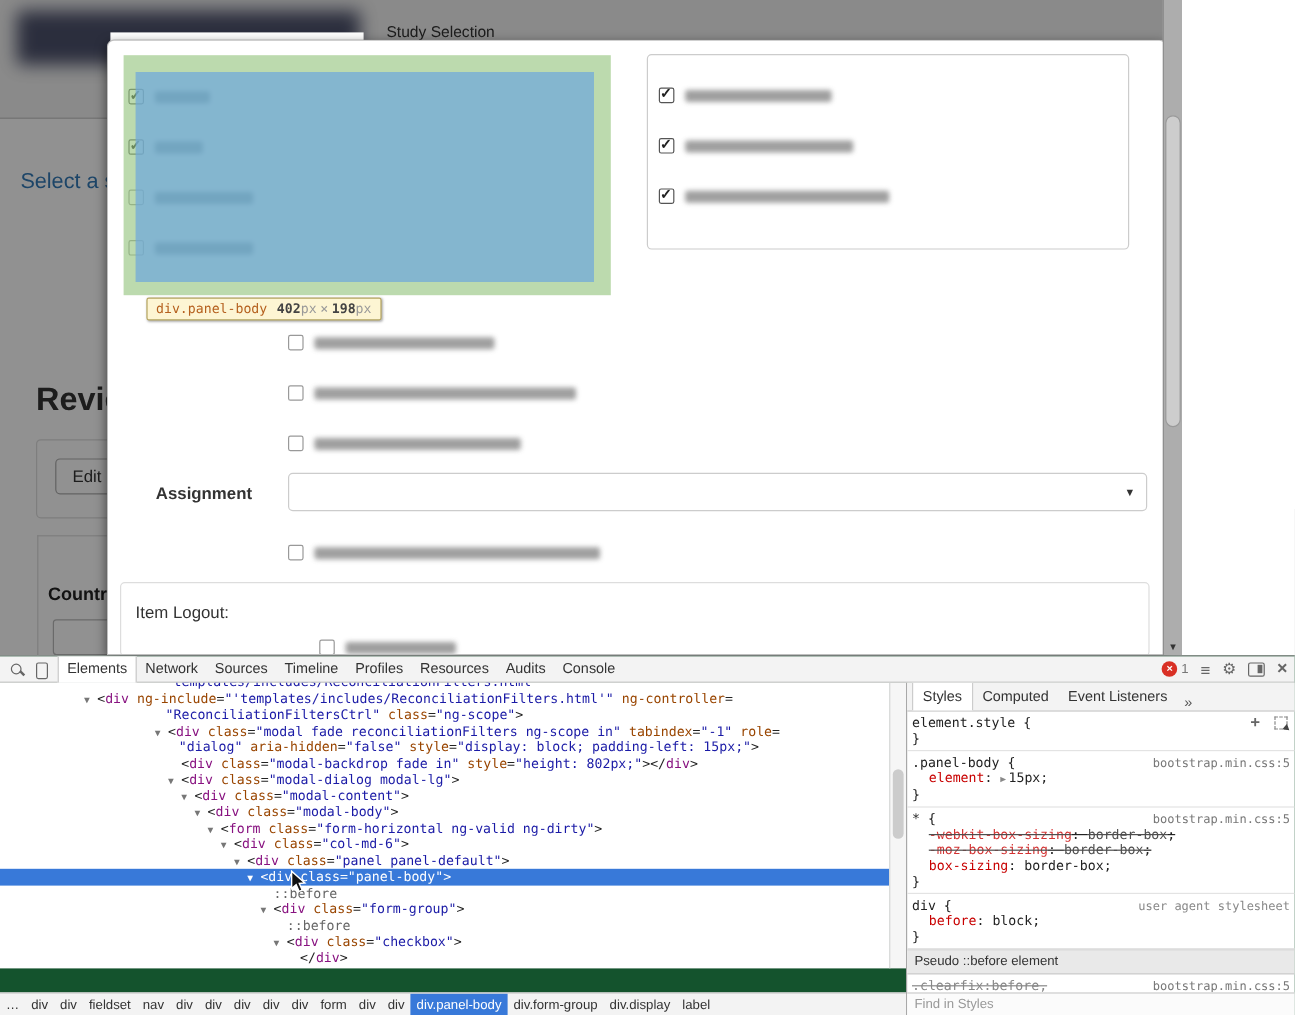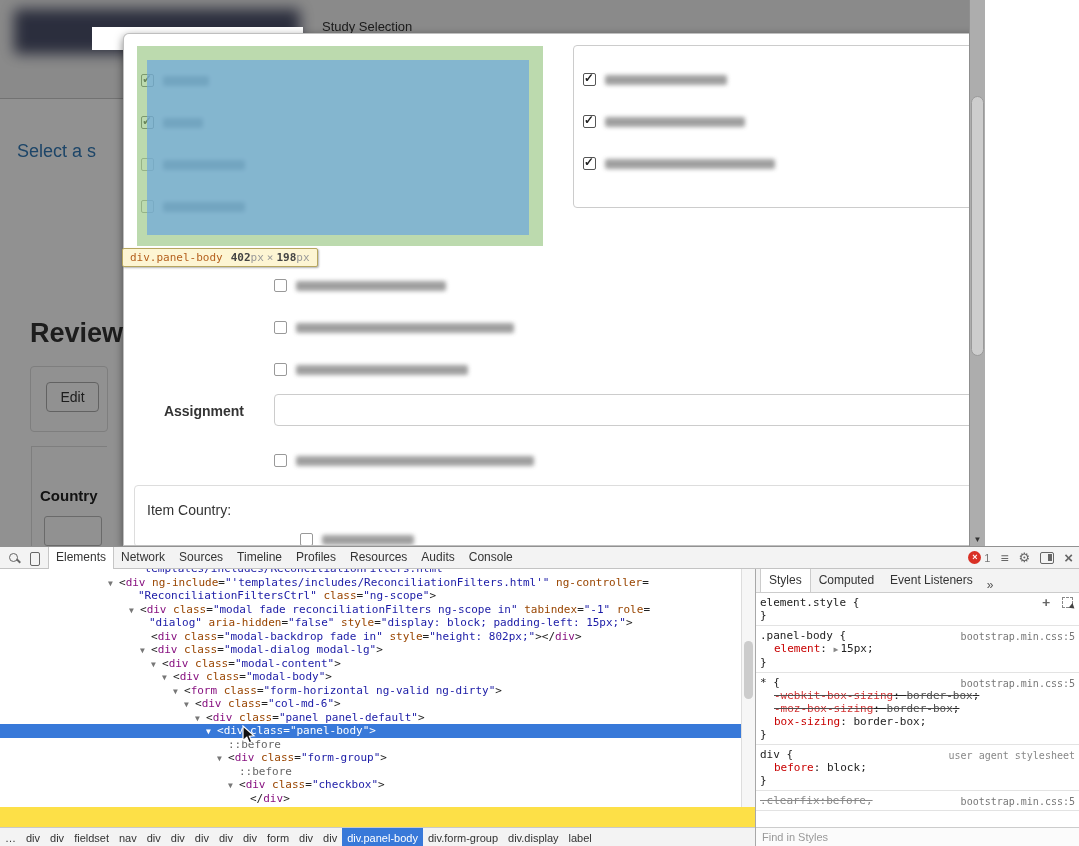--- a/index.html
+++ b/index.html
@@ -29,21 +29,21 @@
 .u-country{position:absolute;left:40px;top:487px;font-size:15px;font-weight:bold;color:#222}
 .u-input{position:absolute;left:44px;top:516px;width:58px;height:30px;border:1px solid #bbb;border-radius:3px;background:#fff}
 .u-vline{position:absolute;width:1px;background:#ddd}
 .u-hline{position:absolute;height:1px;background:#ddd}
 .u-partial-h{position:absolute;left:1012px;top:486px;font-size:15px;font-weight:bold;color:#222}
 
 .dim{position:absolute;inset:0;background:rgba(0,0,0,.43);z-index:3}
 .white-redact{position:absolute;left:92px;top:27px;width:211px;height:23px;background:#fff;z-index:4}
 
 
-.modal{position:absolute;left:123px;top:33px;width:883px;height:513px;background:#fff;border:1px solid rgba(0,0,0,.25);border-radius:6px 6px 0 0;box-shadow:0 3px 9px rgba(0,0,0,.5);z-index:5;overflow:hidden;color:#333}
+.modal{position:absolute;left:89px;top:33px;width:883px;height:513px;background:#fff;border:1px solid rgba(0,0,0,.25);border-radius:6px 6px 0 0;box-shadow:0 3px 9px rgba(0,0,0,.5);z-index:5;overflow:hidden;color:#333}
 .mpanel-left{position:absolute;left:13px;top:12px;width:406px;height:200px}
 .hl-green{position:absolute;inset:0;background:var(--highlight-padding);opacity:.62;z-index:2}
 .hl-blue{position:absolute;left:10px;top:14px;right:14px;bottom:11px;background:var(--highlight-content);opacity:.72;z-index:2}
 .mpanel-right{position:absolute;left:449px;top:11px;width:402px;height:163px;border:1px solid #ccc;border-radius:4px;background:#fff}
 .mid{position:absolute;left:150px;top:240px;width:500px;height:140px}
 .m-assign-label{position:absolute;left:20px;top:369px;width:100px;text-align:right;font-weight:bold;font-size:14px;color:#333}
 .m-select{position:absolute;left:150px;top:360px;width:716px;height:32px;border:1px solid #ccc;border-radius:4px;background:#fff}
 .caret{position:absolute;right:9px;top:10px;font-size:9px;color:#333}
 .below{position:absolute;left:150px;top:415px;width:320px;height:30px}
 .mfieldset{position:absolute;left:10px;top:451px;width:858px;height:62px;border:1px solid #ddd;border-radius:4px}
@@ -65,21 +65,21 @@
 .tt-num{color:#444;font-weight:bold}
 .tt-unit{color:#999}
 .tt-x{color:#999;margin:0 3px}
 
 
 .pg-scroll{position:absolute;right:0;top:0;width:16px;height:546px;background:#adadad;border-left:1px solid #8f8f8f;z-index:9}
 .pg-thumb{position:absolute;left:1px;top:96px;width:13px;height:260px;background:#cdcdcd;border:1px solid #9a9a9a;border-radius:7px}
 .pg-arrow{position:absolute;bottom:2px;left:0;width:100%;text-align:center;font-size:8px;color:#333}
 
 
-.devtools{position:absolute;left:0;top:546px;width:1079px;height:300px;border-top:1px solid #919191;background:#fde047}
+.devtools{position:absolute;left:0;top:546px;width:1079px;height:300px;border-top:1px solid #919191;background:#14532d}
 .dt-toolbar{position:relative;height:22px;background:#f3f3f3;border-bottom:1px solid #c3c3c3;display:flex;align-items:center;padding-left:6px}
 .ico-search{width:16px;height:16px;position:relative;margin-right:4px}
 .ico-search::before{content:"";position:absolute;left:3px;top:3px;width:7px;height:7px;border:1.5px solid #666;border-radius:50%}
 .ico-search::after{content:"";position:absolute;left:10px;top:10px;width:5px;height:2px;background:#666;transform:rotate(45deg)}
 .ico-device{width:16px;height:16px;position:relative;margin-right:6px}
 .ico-device::before{content:"";position:absolute;left:4px;top:2px;width:8px;height:12px;border:1.5px solid #666;border-radius:2px}
 .dt-tabs{display:flex;height:22px}
 .dt-tab{padding:0 7px;line-height:21px;font-size:12px;color:#333}
 .dt-tab.active{background:#fff;border-left:1px solid #c6c6c6;border-right:1px solid #c6c6c6}
 .dt-right{position:absolute;right:6px;top:0;height:21px;display:flex;align-items:center;gap:10px}
@@ -228,21 +228,21 @@
       <div class="m-select">
         <span class="caret">▼</span>
       </div>
       <div class="below">
           <div class="cbrow" style="top: 4px;">
             <span class="cb"></span>
             <span class="rx" style="width: 238px;"></span>
           </div>
         </div>
       <div class="mfieldset">
-        <div class="fs-label">Item Country:</div>
+        <div class="fs-label">Item Logout:</div>
       <div class="cbrow" style="top: 46px;">
             <span class="cb"></span>
             <span class="rx" style="width: 92px;"></span>
           </div>
         </div>
     </div>
 
     <div class="inspect-tip">
       <span class="tt-sel">div.panel-body</span><span class="tt-num">402</span><span class="tt-unit">px</span><span class="tt-x">×</span><span class="tt-num">198</span><span class="tt-unit">px</span>
     </div>
@@ -275,21 +275,21 @@
         <div class="ico-drawer">≡</div>
         <div class="ico-gear">⚙</div>
         <div class="ico-dock"></div>
         <div class="ico-close">×</div>
       </div>
     </div>
     <div class="dt-body">
       <div class="dt-left">
         <div class="dt-tree">
             <div class="tl clip" style="padding-left: 138px;"><span class="tk-str">"templates/includes/ReconciliationFilters.html"</span></div>
-            <div class="tl" style="padding-left: 108px;"><span class="tk-arw">▼</span><span class="tk-pln">&lt;</span><span class="tk-tag">div</span><span class="tk-att"> ng-include</span><span class="tk-pln">=</span><span class="tk-str">"'templates/includes/ReconciliationFilters.html'"</span><span class="tk-att"> ng-controller</span><span class="tk-pln">=</span></div>
+            <div class="tl" style="padding-left: 70px;"><span class="tk-arw">▼</span><span class="tk-pln">&lt;</span><span class="tk-tag">div</span><span class="tk-att"> ng-include</span><span class="tk-pln">=</span><span class="tk-str">"'templates/includes/ReconciliationFilters.html'"</span><span class="tk-att"> ng-controller</span><span class="tk-pln">=</span></div>
             <div class="tl" style="padding-left: 138px;"><span class="tk-str">"ReconciliationFiltersCtrl"</span><span class="tk-att"> class</span><span class="tk-pln">=</span><span class="tk-str">"ng-scope"</span><span class="tk-pln">&gt;</span></div>
             <div class="tl" style="padding-left: 129px;"><span class="tk-arw">▼</span><span class="tk-pln">&lt;</span><span class="tk-tag">div</span><span class="tk-att"> class</span><span class="tk-pln">=</span><span class="tk-str">"modal fade reconciliationFilters ng-scope in"</span><span class="tk-att"> tabindex</span><span class="tk-pln">=</span><span class="tk-str">"-1"</span><span class="tk-att"> role</span><span class="tk-pln">=</span></div>
             <div class="tl" style="padding-left: 149px;"><span class="tk-str">"dialog"</span><span class="tk-att"> aria-hidden</span><span class="tk-pln">=</span><span class="tk-str">"false"</span><span class="tk-att"> style</span><span class="tk-pln">=</span><span class="tk-str">"display: block; padding-left: 15px;"</span><span class="tk-pln">&gt;</span></div>
             <div class="tl" style="padding-left: 140px;"><span class="tk-arw"></span><span class="tk-pln">&lt;</span><span class="tk-tag">div</span><span class="tk-att"> class</span><span class="tk-pln">=</span><span class="tk-str">"modal-backdrop fade in"</span><span class="tk-att"> style</span><span class="tk-pln">=</span><span class="tk-str">"height: 802px;"</span><span class="tk-pln">&gt;&lt;/</span><span class="tk-tag">div</span><span class="tk-pln">&gt;</span></div>
             <div class="tl" style="padding-left: 140px;"><span class="tk-arw">▼</span><span class="tk-pln">&lt;</span><span class="tk-tag">div</span><span class="tk-att"> class</span><span class="tk-pln">=</span><span class="tk-str">"modal-dialog modal-lg"</span><span class="tk-pln">&gt;</span></div>
             <div class="tl" style="padding-left: 151px;"><span class="tk-arw">▼</span><span class="tk-pln">&lt;</span><span class="tk-tag">div</span><span class="tk-att"> class</span><span class="tk-pln">=</span><span class="tk-str">"modal-content"</span><span class="tk-pln">&gt;</span></div>
             <div class="tl" style="padding-left: 162px;"><span class="tk-arw">▼</span><span class="tk-pln">&lt;</span><span class="tk-tag">div</span><span class="tk-att"> class</span><span class="tk-pln">=</span><span class="tk-str">"modal-body"</span><span class="tk-pln">&gt;</span></div>
             <div class="tl" style="padding-left: 173px;"><span class="tk-arw">▼</span><span class="tk-pln">&lt;</span><span class="tk-tag">form</span><span class="tk-att"> class</span><span class="tk-pln">=</span><span class="tk-str">"form-horizontal ng-valid ng-dirty"</span><span class="tk-pln">&gt;</span></div>
             <div class="tl" style="padding-left: 184px;"><span class="tk-arw">▼</span><span class="tk-pln">&lt;</span><span class="tk-tag">div</span><span class="tk-att"> class</span><span class="tk-pln">=</span><span class="tk-str">"col-md-6"</span><span class="tk-pln">&gt;</span></div>
             <div class="tl" style="padding-left: 195px;"><span class="tk-arw">▼</span><span class="tk-pln">&lt;</span><span class="tk-tag">div</span><span class="tk-att"> class</span><span class="tk-pln">=</span><span class="tk-str">"panel panel-default"</span><span class="tk-pln">&gt;</span></div>
@@ -351,20 +351,21 @@
               <div class="prop struck"><span class="pname">-webkit-box-sizing</span>: <span class="pval">border-box</span>;</div>
               <div class="prop struck"><span class="pname">-moz-box-sizing</span>: <span class="pval">border-box</span>;</div>
               <div class="prop"><span class="pname">box-sizing</span>: <span class="pval">border-box</span>;</div>
               <div class="brace-line">}</div>
             </div>
             <div class="sec">
               <div class="sel-line"><span class="sel-text">div</span><span class="brace"> {</span><span class="src-link ua">user agent stylesheet</span></div>
               <div class="prop"><span class="pname">before</span>: <span class="pval">block</span>;</div>
               <div class="brace-line">}</div>
             </div>
+            <div class="sec-h">Pseudo ::before element</div>
             <div class="sec">
               <div class="sel-line"><span class="sel-text struck">.clearfix:before,</span><span class="src-link">bootstrap.min.css:5</span></div>
             </div>
           </div>
         <div class="st-filter">Find in Styles</div>
       </div>
     </div>
   </div>
 
   <svg class="cursor" width="14" height="20" viewBox="0 0 14 20">

